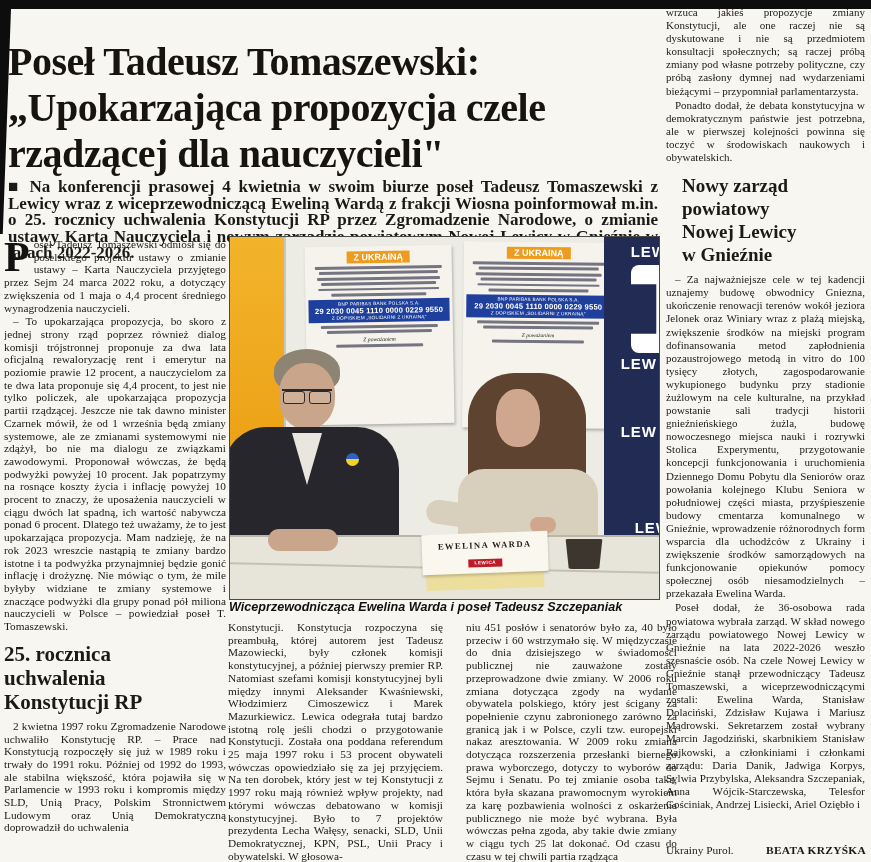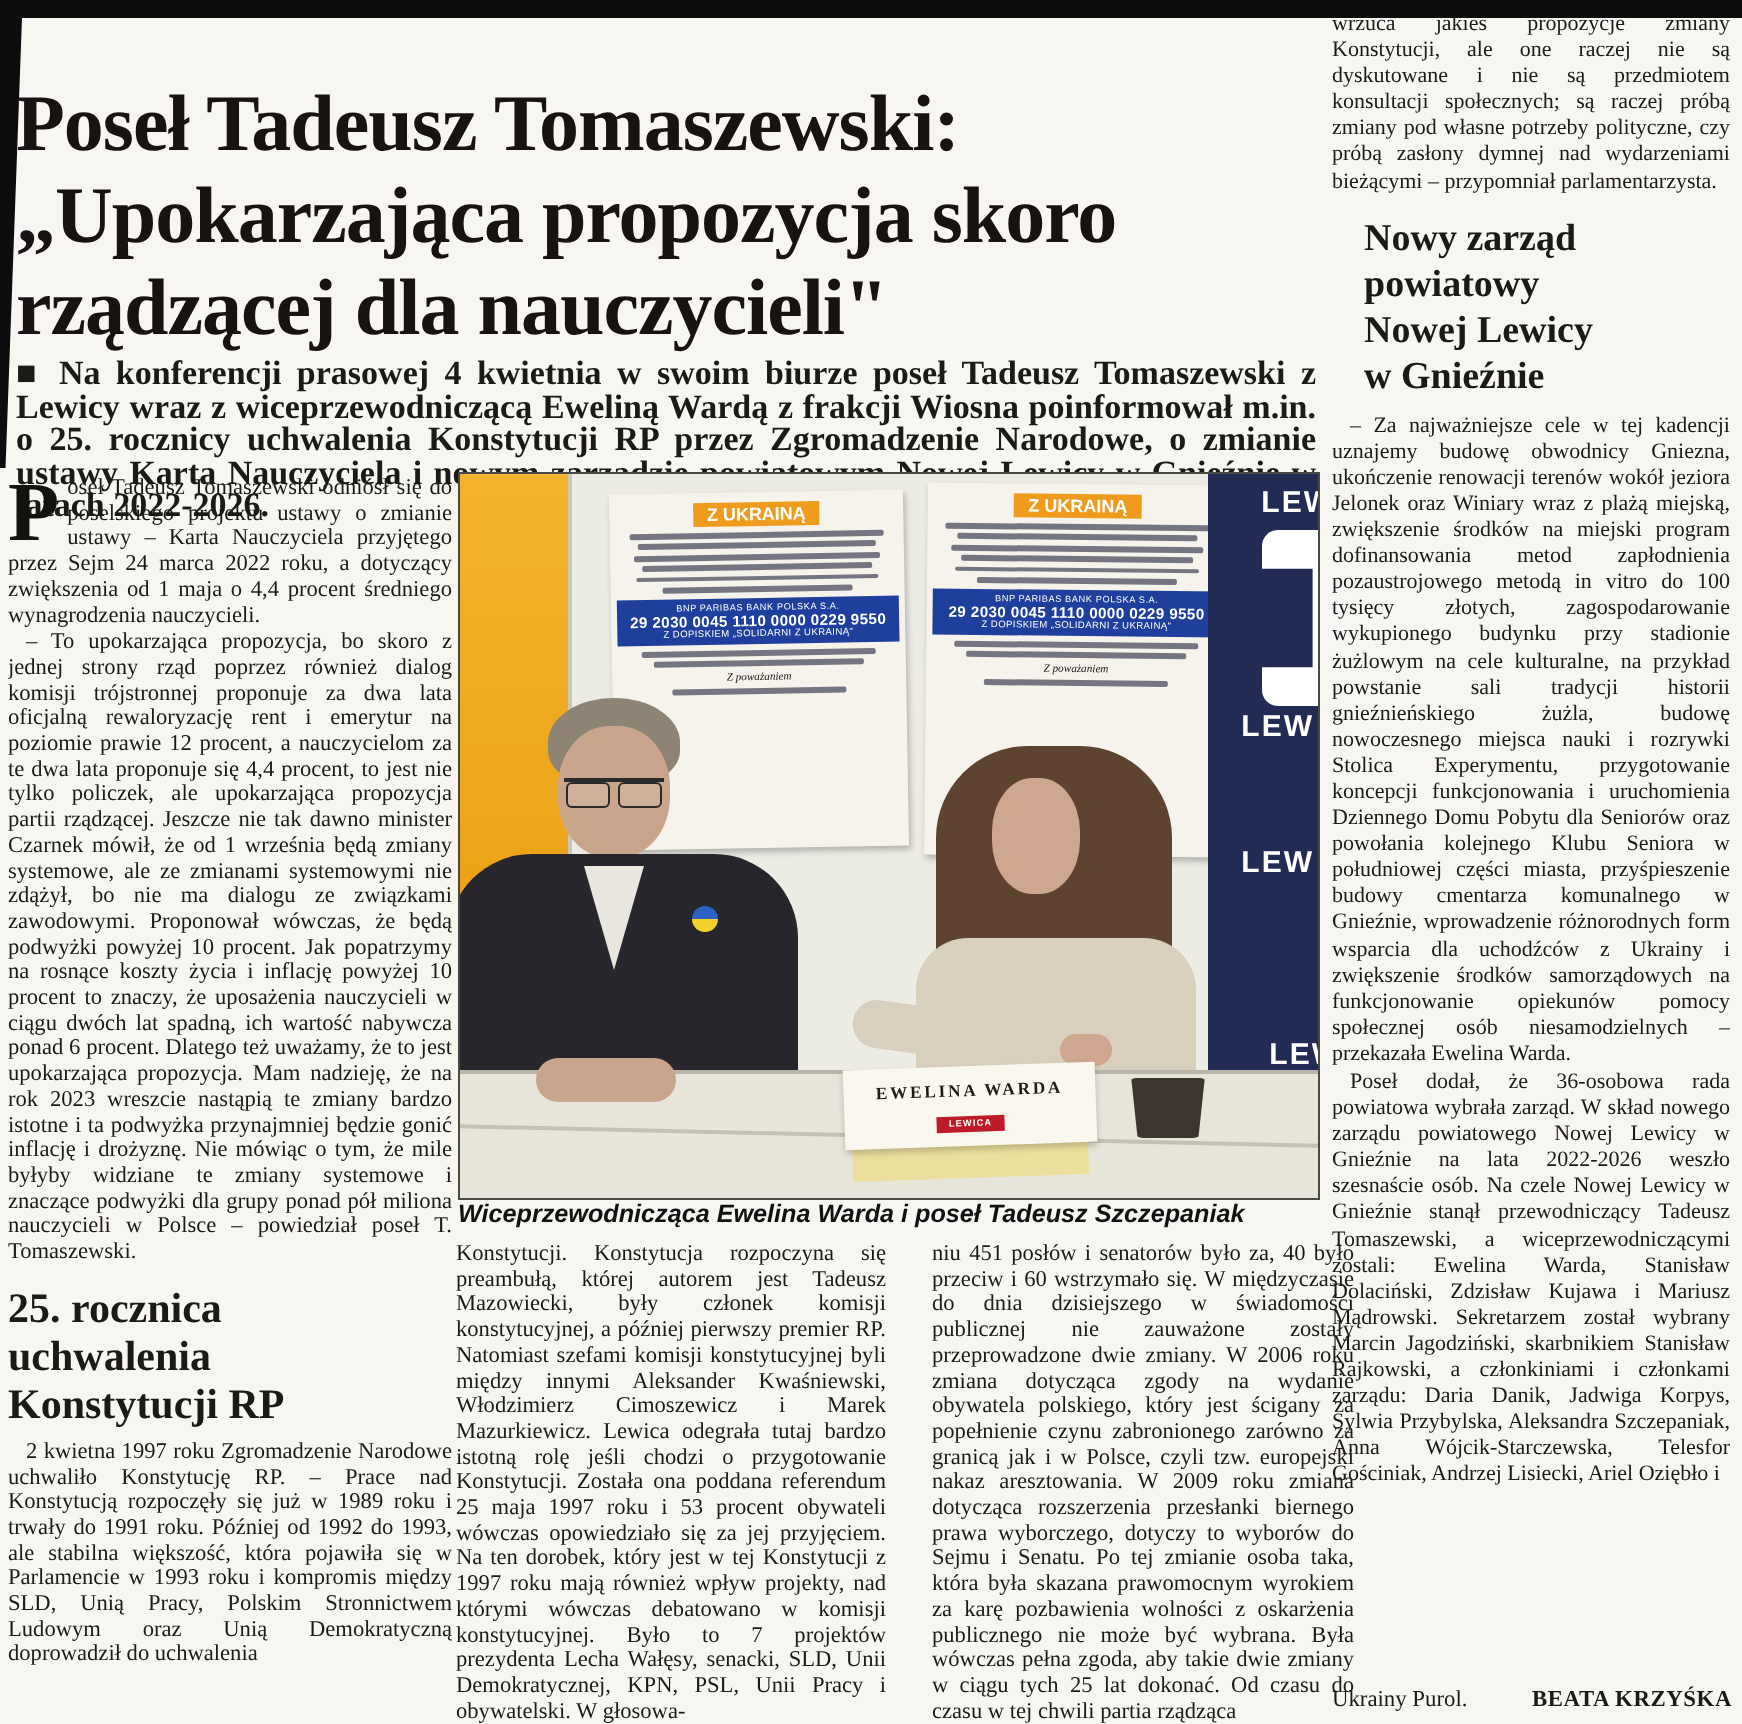--- a/index.html
+++ b/index.html
@@ -99,21 +99,21 @@
 </style>
 </head>
 <body>
 
 <div>
 
   <div class="abs topbar"></div>
   <div class="abs leftwedge"></div>
 
   <h1 class="abs headline">Poseł Tadeusz Tomaszewski:
-„Upokarzająca propozycja skoro
+„Upokarzająca propozycja czele
 rządzącej dla nauczycieli"</h1>
 
   <p class="abs lead">■ Na konferencji prasowej 4 kwietnia w swoim biurze poseł Tadeusz Tomaszewski z Lewicy wraz z wiceprzewodniczącą Eweliną Wardą z frakcji Wiosna poinformował m.in. o 25. rocznicy uchwalenia Konstytucji RP przez Zgromadzenie Narodowe, o zmianie ustawy Karta Nauczyciela i nowym zarządzie powiatowym Nowej Lewicy w Gnieźnie w latach 2022-2026.</p>
 
   <div class="abs bodycol col1">
     <p><span class="dropcap">P</span><span>oseł Tadeusz Tomaszewski odniósł się do poselskiego projektu ustawy o zmianie ustawy – Karta Nauczyciela przyjętego przez Sejm 24 marca 2022 roku, a dotyczący zwiększenia od 1 maja o 4,4 procent średniego wynagrodzenia nauczycieli.</span></p>
     <p class="indent">– To upokarzająca propozycja, bo skoro z jednej strony rząd poprzez również dialog komisji trójstronnej proponuje za dwa lata oficjalną rewaloryzację rent i emerytur na poziomie prawie 12 procent, a nauczycielom za te dwa lata proponuje się 4,4 procent, to jest nie tylko policzek, ale upokarzająca propozycja partii rządzącej. Jeszcze nie tak dawno minister Czarnek mówił, że od 1 września będą zmiany systemowe, ale ze zmianami systemowymi nie zdążył, bo nie ma dialogu ze związkami zawodowymi. Proponował wówczas, że będą podwyżki powyżej 10 procent. Jak popatrzymy na rosnące koszty życia i inflację powyżej 10 procent to znaczy, że uposażenia nauczycieli w ciągu dwóch lat spadną, ich wartość nabywcza ponad 6 procent. Dlatego też uważamy, że to jest upokarzająca propozycja. Mam nadzieję, że na rok 2023 wreszcie nastąpią te zmiany bardzo istotne i ta podwyżka przynajmniej będzie gonić inflację i drożyznę. Nie mówiąc o tym, że mile byłyby widziane te zmiany systemowe i znaczące podwyżki dla grupy ponad pół miliona nauczycieli w Polsce – powiedział poseł T. Tomaszewski.</p>
     <h2 class="subhead subhead1">25. rocznica
 uchwalenia
 Konstytucji RP</h2>
@@ -199,20 +199,21 @@
 
   <div class="abs bodycol col2">
     <p>Konstytucji. Konstytucja rozpoczyna się preambułą, której autorem jest Tadeusz Mazowiecki, były członek komisji konstytucyjnej, a później pierwszy premier RP. Natomiast szefami komisji konstytucyjnej byli między innymi Aleksander Kwaśniewski, Włodzimierz Cimoszewicz i Marek Mazurkiewicz. Lewica odegrała tutaj bardzo istotną rolę jeśli chodzi o przygotowanie Konstytucji. Została ona poddana referendum 25 maja 1997 roku i 53 procent obywateli wówczas opowiedziało się za jej przyjęciem. Na ten dorobek, który jest w tej Konstytucji z 1997 roku mają również wpływ projekty, nad którymi wówczas debatowano w komisji konstytucyjnej. Było to 7 projektów prezydenta Lecha Wałęsy, senacki, SLD, Unii Demokratycznej, KPN, PSL, Unii Pracy i obywatelski. W głosowa-</p>
   </div>
   <div class="abs bodycol col3">
     <p>niu 451 posłów i senatorów było za, 40 było przeciw i 60 wstrzymało się. W międzyczasie do dnia dzisiejszego w świadomości publicznej nie zauważone zostały przeprowadzone dwie zmiany. W 2006 roku zmiana dotycząca zgody na wydanie obywatela polskiego, który jest ścigany za popełnienie czynu zabronionego zarówno za granicą jak i w Polsce, czyli tzw. europejski nakaz aresztowania. W 2009 roku zmiana dotycząca rozszerzenia przesłanki biernego prawa wyborczego, dotyczy to wyborów do Sejmu i Senatu. Po tej zmianie osoba taka, która była skazana prawomocnym wyrokiem za karę pozbawienia wolności z oskarżenia publicznego nie może być wybrana. Była wówczas pełna zgoda, aby takie dwie zmiany w ciągu tych 25 lat dokonać. Od czasu do czasu w tej chwili partia rządząca</p>
   </div>
 
   <div class="abs bodycol col4">
     <p>wrzuca jakieś propozycje zmiany Konstytucji, ale one raczej nie są dyskutowane i nie są przedmiotem konsultacji społecznych; są raczej próbą zmiany pod własne potrzeby polityczne, czy próbą zasłony dymnej nad wydarzeniami bieżącymi – przypomniał parlamentarzysta.</p>
+    <p class="indent">Ponadto dodał, że debata konstytucyjna w demokratycznym państwie jest potrzebna, ale w pierwszej kolejności powinna się toczyć w środowiskach naukowych i obywatelskich.</p>
     <h2 class="subhead subhead2">Nowy zarząd powiatowy
 Nowej Lewicy
 w Gnieźnie</h2>
     <p class="indent">– Za najważniejsze cele w tej kadencji uznajemy budowę obwodnicy Gniezna, ukończenie renowacji terenów wokół jeziora Jelonek oraz Winiary wraz z plażą miejską, zwiększenie środków na miejski program dofinansowania metod zapłodnienia pozaustrojowego metodą in vitro do 100 tysięcy złotych, zagospodarowanie wykupionego budynku przy stadionie żużlowym na cele kulturalne, na przykład powstanie sali tradycji historii gnieźnieńskiego żużla, budowę nowoczesnego miejsca nauki i rozrywki Stolica Experymentu, przygotowanie koncepcji funkcjonowania i uruchomienia Dziennego Domu Pobytu dla Seniorów oraz powołania kolejnego Klubu Seniora w południowej części miasta, przyśpieszenie budowy cmentarza komunalnego w Gnieźnie, wprowadzenie różnorodnych form wsparcia dla uchodźców z Ukrainy i zwiększenie środków samorządowych na funkcjonowanie opiekunów pomocy społecznej osób niesamodzielnych – przekazała Ewelina Warda.</p>
     <p class="indent">Poseł dodał, że 36-osobowa rada powiatowa wybrała zarząd. W skład nowego zarządu powiatowego Nowej Lewicy w Gnieźnie na lata 2022-2026 weszło szesnaście osób. Na czele Nowej Lewicy w Gnieźnie stanął przewodniczący Tadeusz Tomaszewski, a wiceprzewodniczącymi zostali: Ewelina Warda, Stanisław Dolaciński, Zdzisław Kujawa i Mariusz Mądrowski. Sekretarzem został wybrany Marcin Jagodziński, skarbnikiem Stanisław Rajkowski, a członkiniami i członkami zarządu: Daria Danik, Jadwiga Korpys, Sylwia Przybylska, Aleksandra Szczepaniak, Anna Wójcik-Starczewska, Telesfor Gościniak, Andrzej Lisiecki, Ariel Oziębło i</p>
   </div>
 
   <div class="abs finalline">
     <span>Ukrainy Purol.</span>
     <span class="byline">BEATA KRZYŚKA</span>

